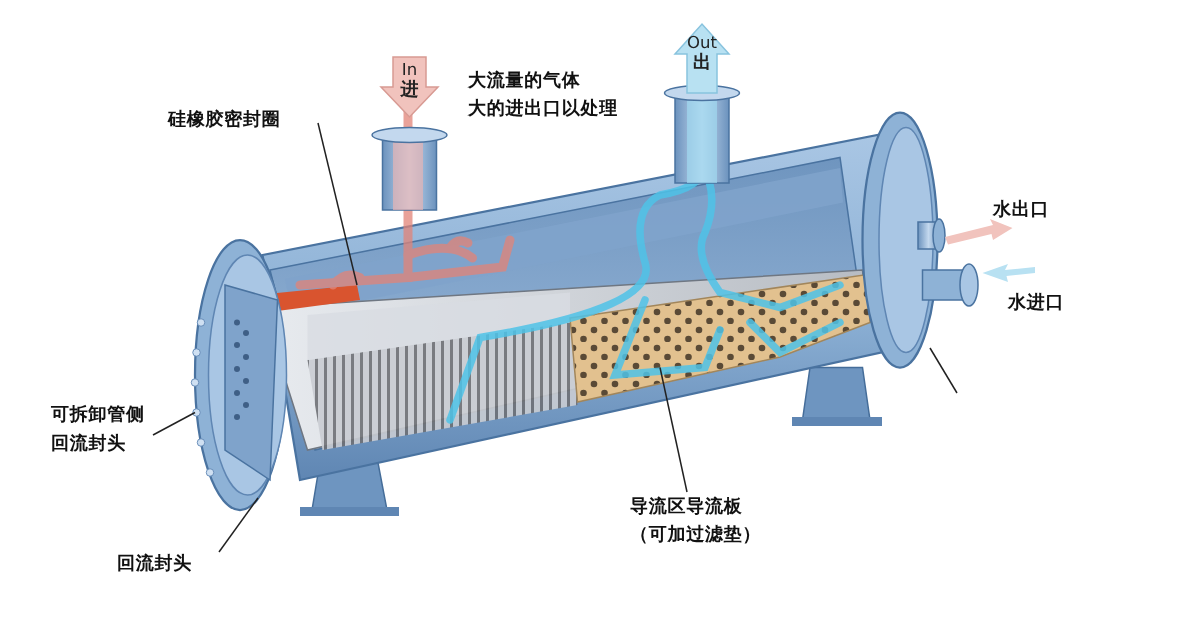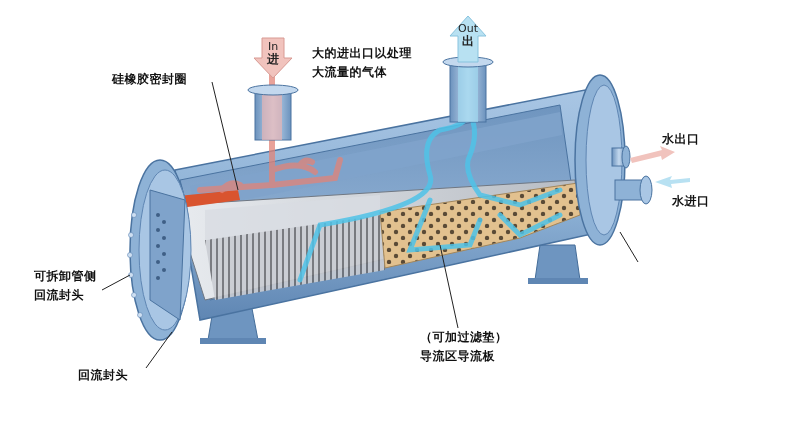--- a/index.html
+++ b/index.html
@@ -155,35 +155,35 @@
 <div class="arrow-text" style="left:258px; top:40px; width:30px;">
   <div>In</div>
   <b>进</b>
 </div>
 <div class="arrow-text" style="left:453px; top:22px; width:30px;">
   <div>Out</div>
   <b>出</b>
 </div>
 
 <div class="label" style="left:312px; top:44px;">
+  <div>大流量的气体</div>
   <div>大的进出口以处理</div>
-  <div>大流量的气体</div>
 </div>
 
 <div class="label" style="left:112px; top:70px;">硅橡胶密封圈</div>
 
 <div class="label" style="left:662px; top:130px;">水出口</div>
 <div class="label" style="left:672px; top:192px;">水进口</div>
 
 
 <div class="label" style="left:34px; top:267px;">
   <div>可拆卸管侧</div>
   <div>回流封头</div>
 </div>
 
 <div class="label" style="left:78px; top:366px;">回流封头</div>
 
 <div class="label" style="left:420px; top:328px;">
+  <div>导流区导流板</div>
   <div>（可加过滤垫）</div>
-  <div>导流区导流板</div>
 </div>
 
 </div>
 
 </body></html>

